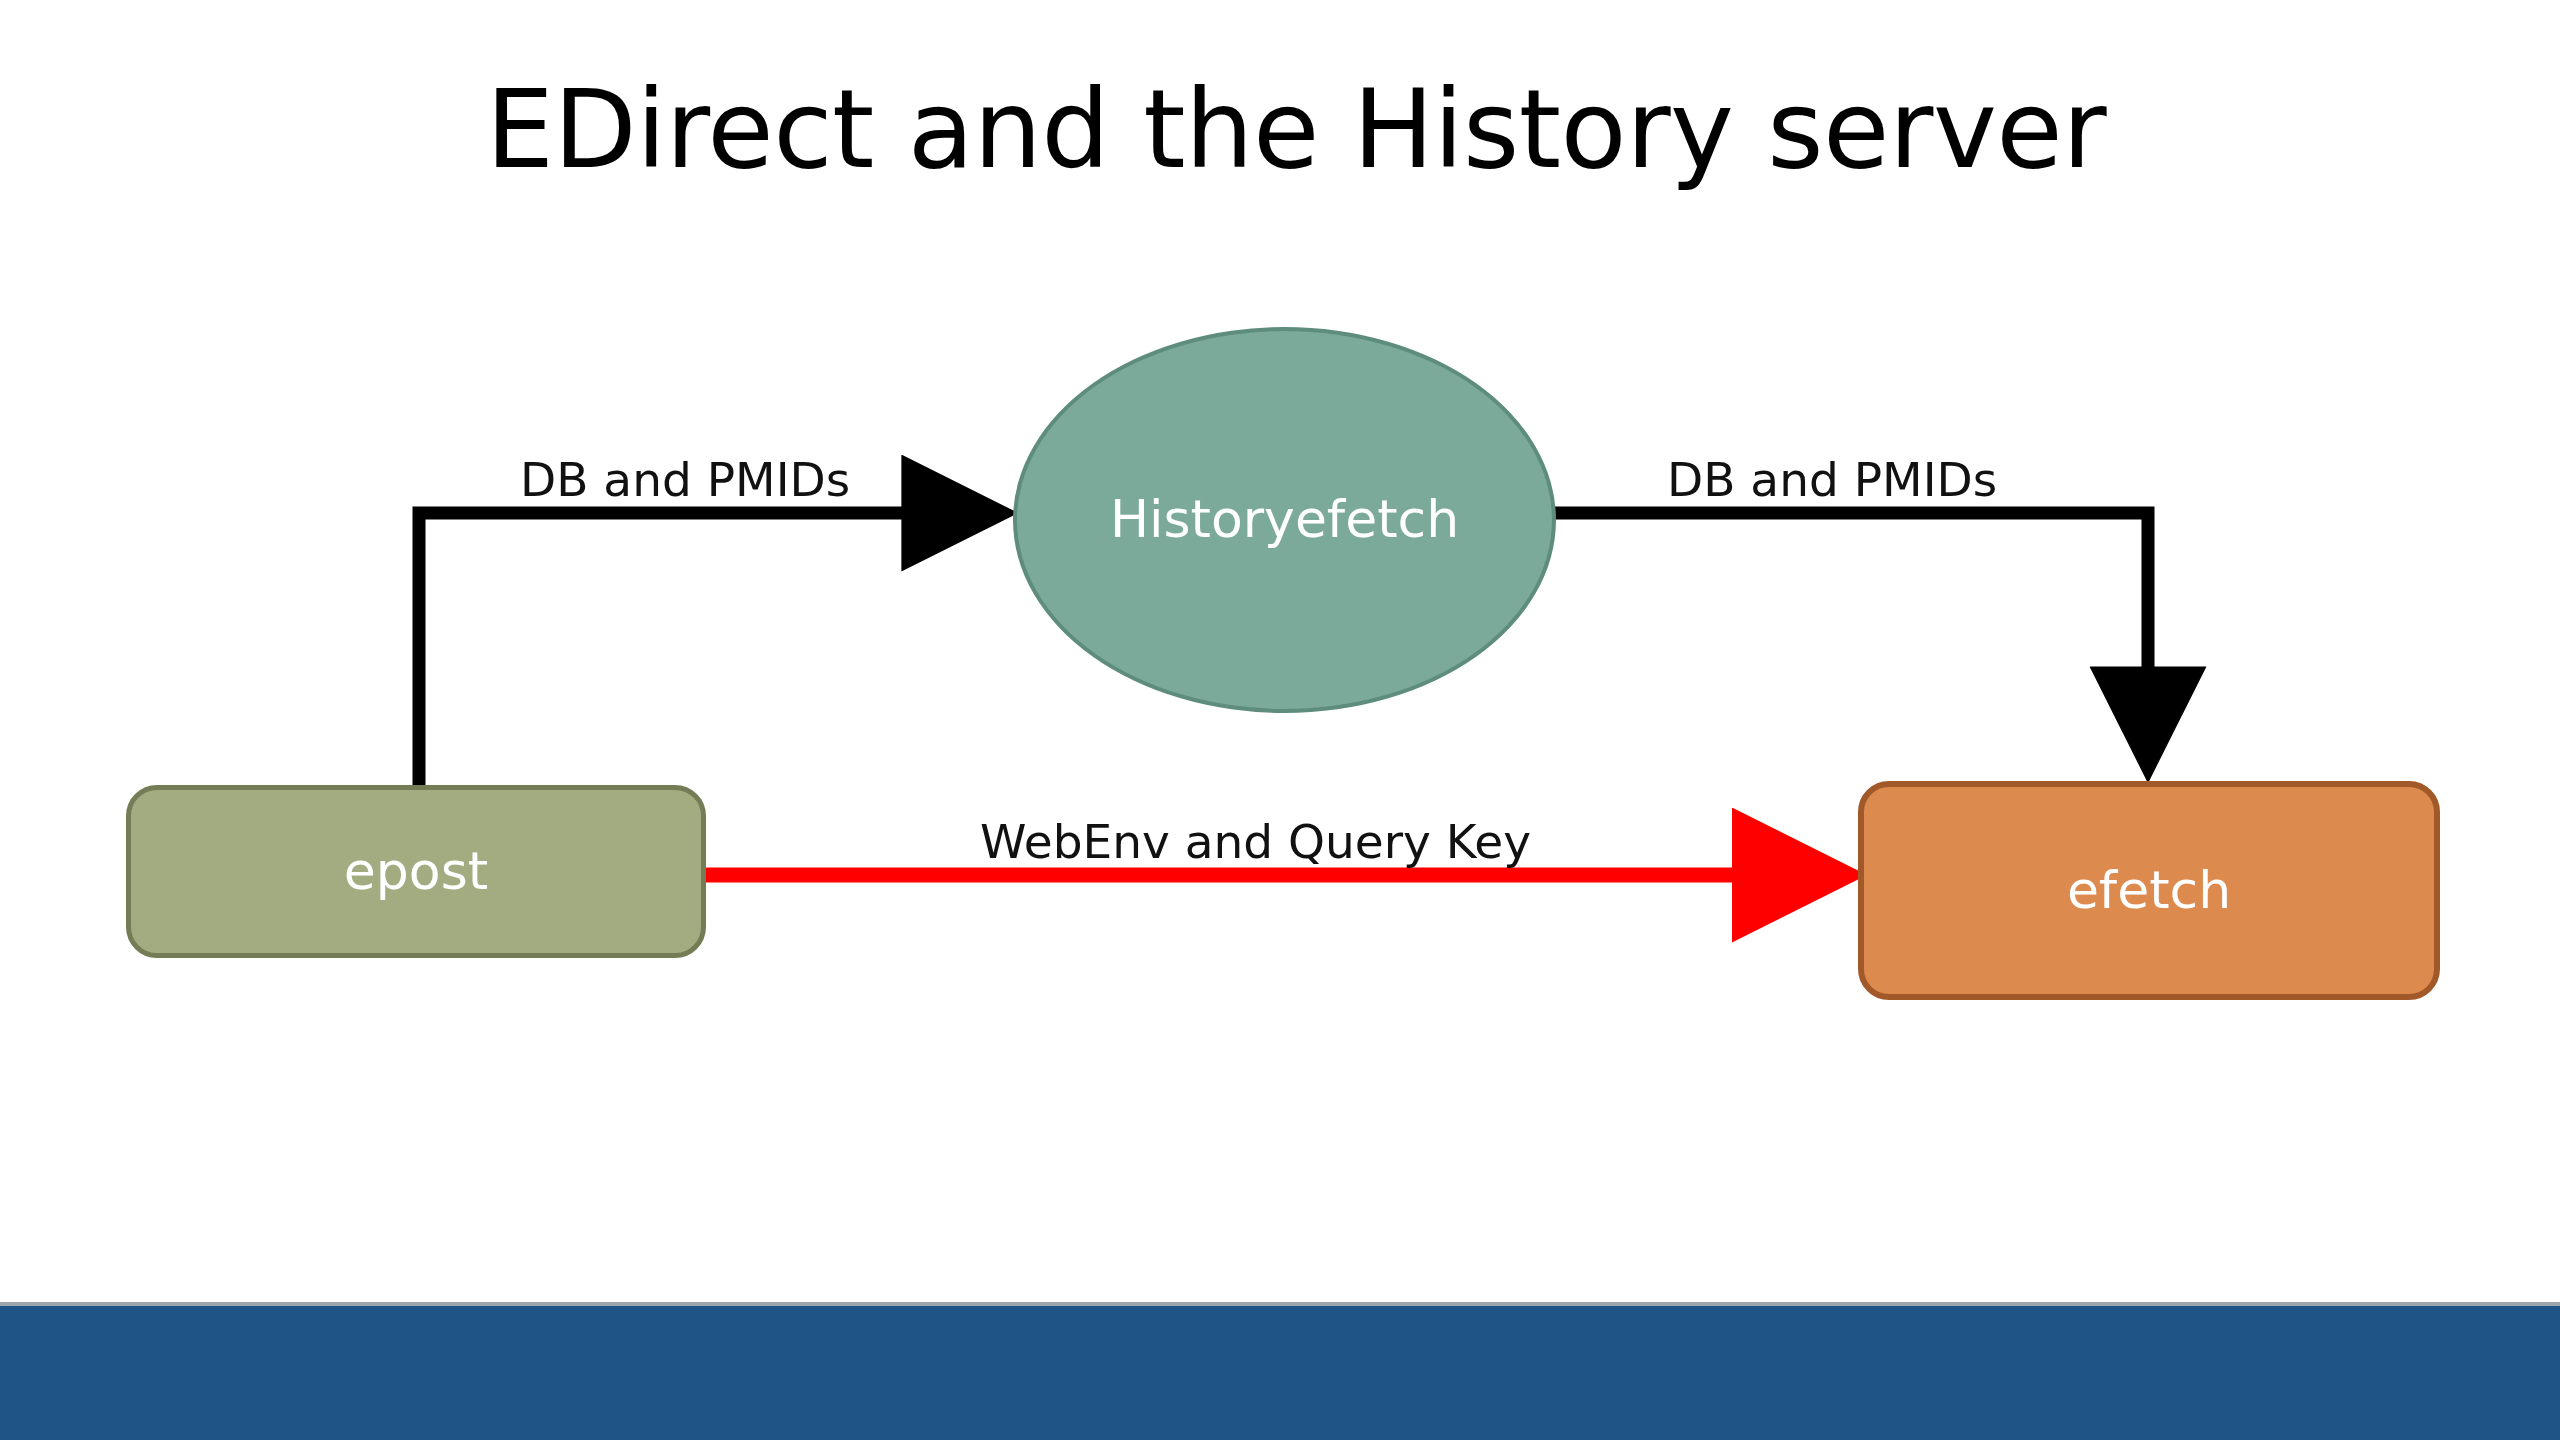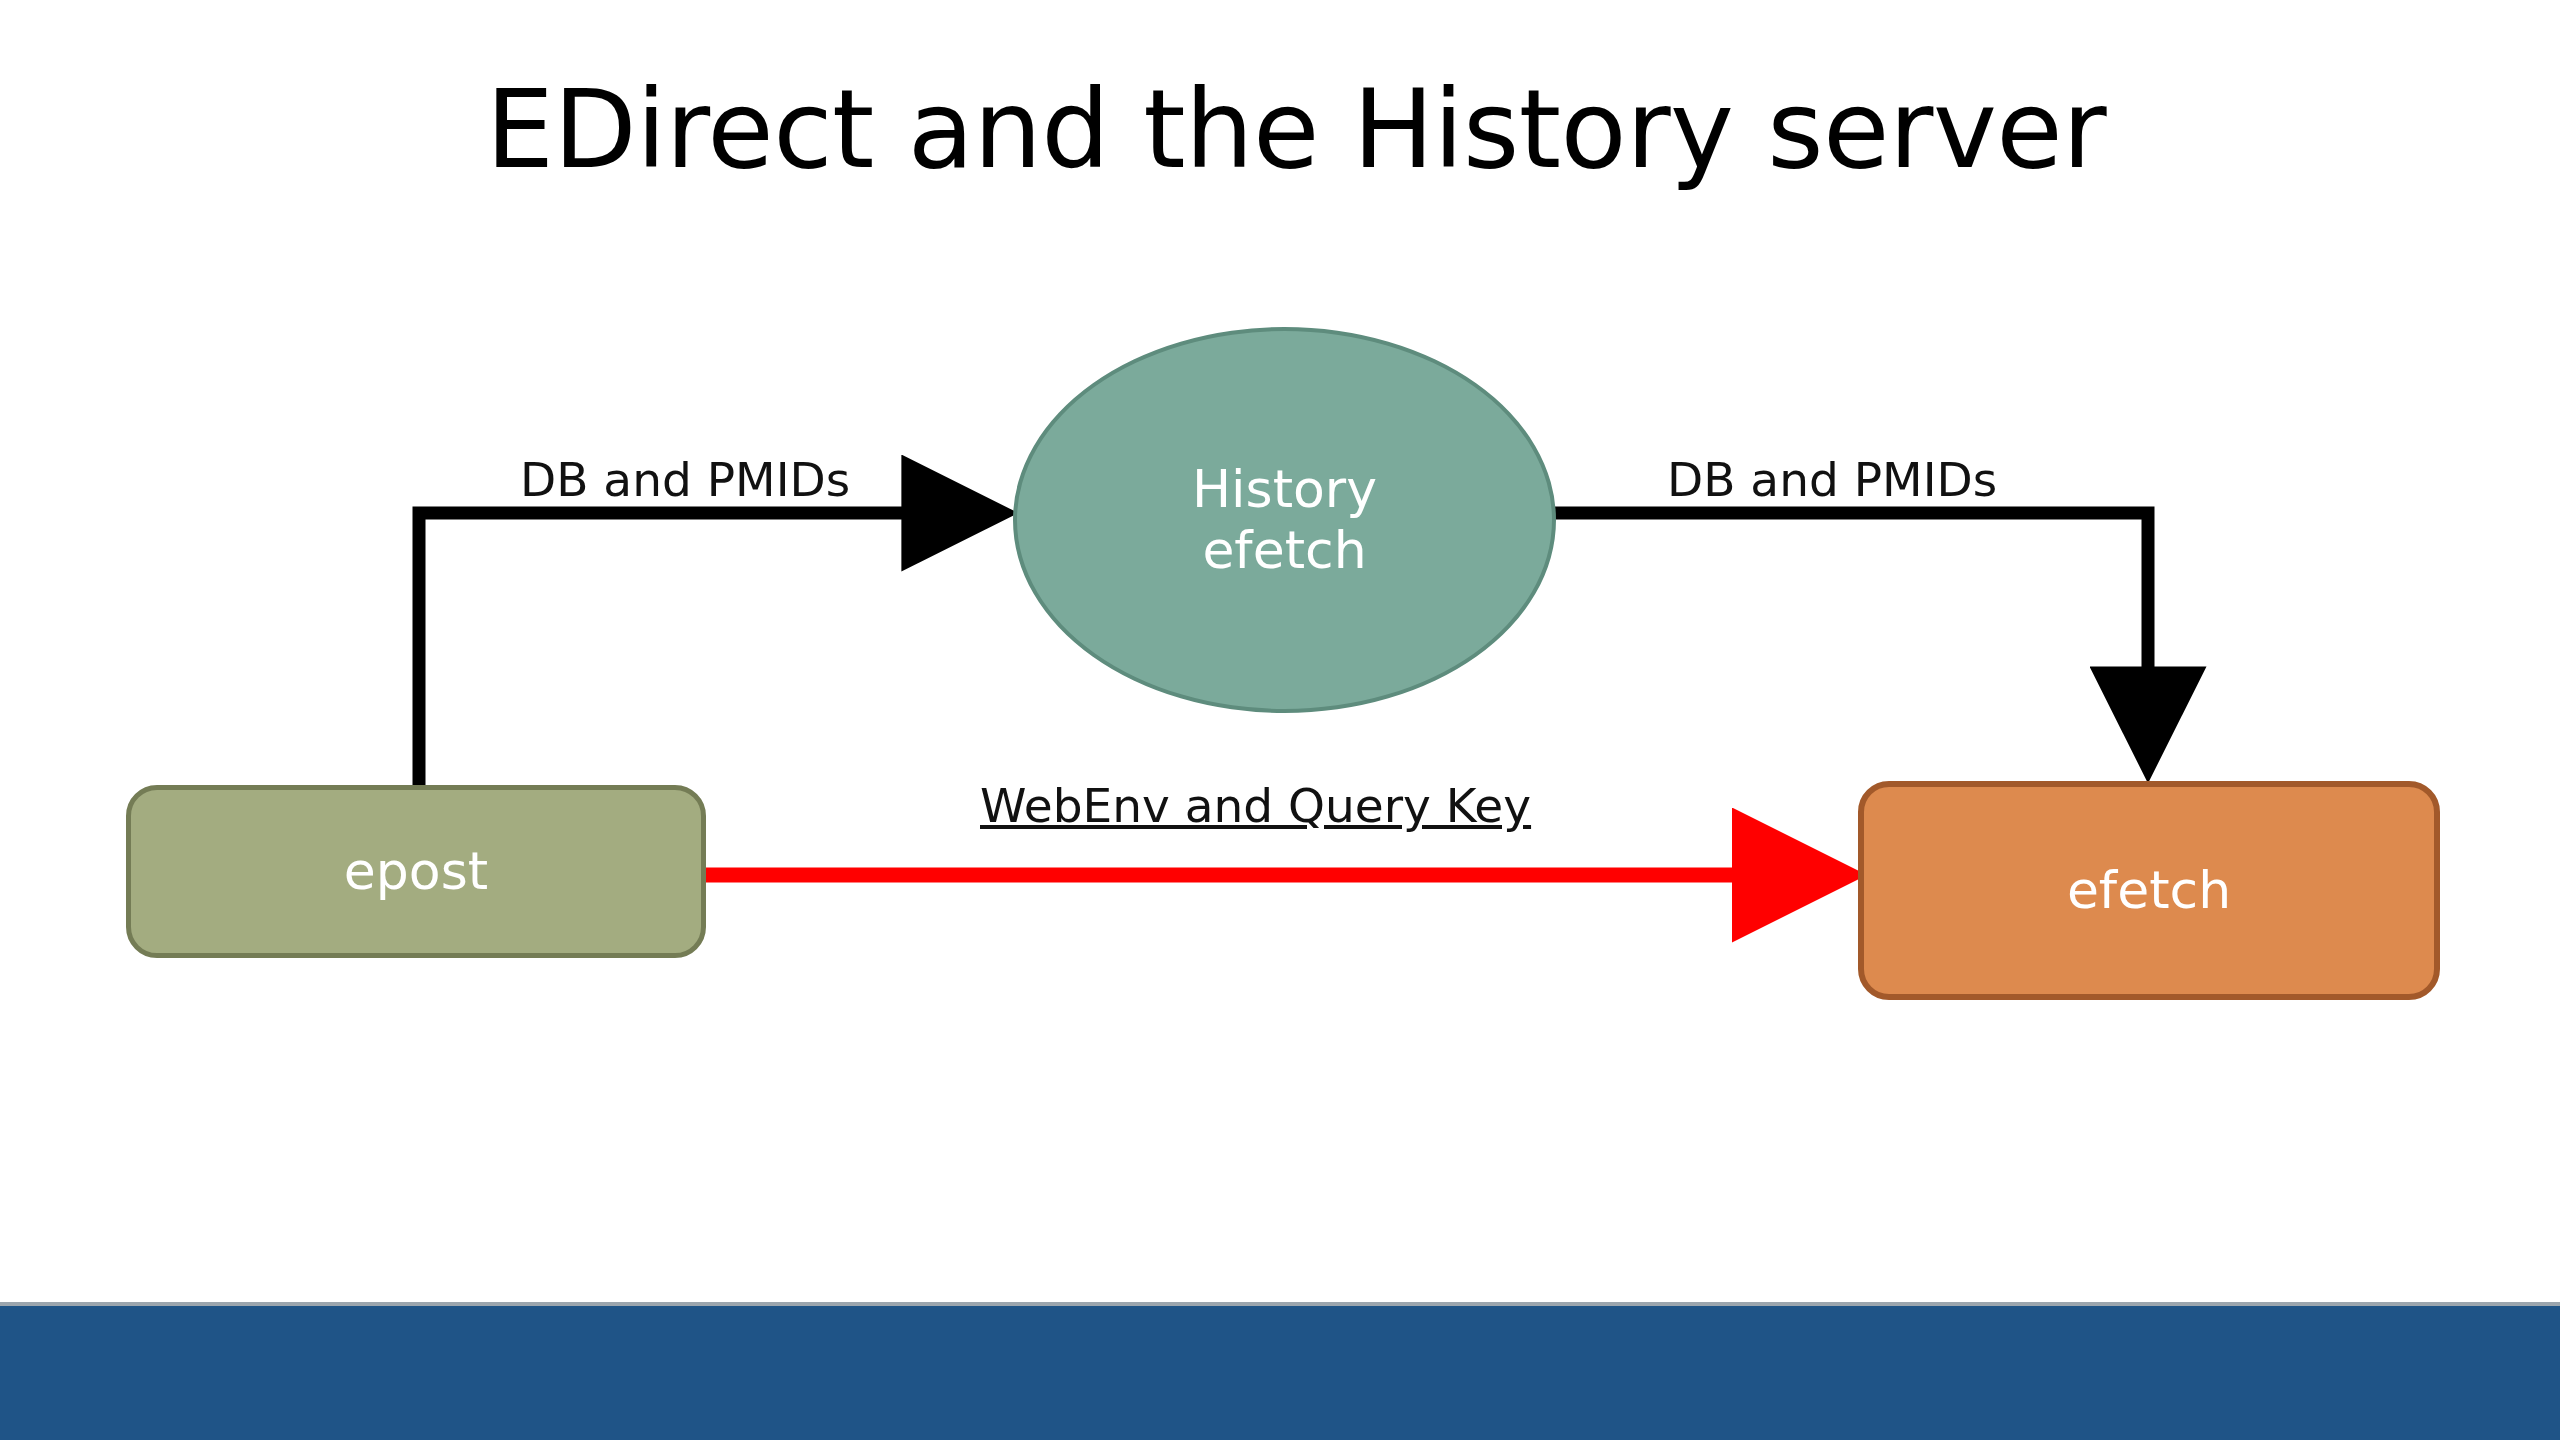--- a/index.html
+++ b/index.html
@@ -66,21 +66,21 @@
   }
 
   #node-history-server {
     left: 1013px;
     top: 327px;
     width: 543px;
     height: 386px;
     background: #7BAA9B;
     border: 4px solid #5E8C7D;
     border-radius: 50% / 50%;
-    flex-direction: column;
+    flex-direction: row;
   }
   #node-history-server .line {
     display: block;
   }
 
   #node-epost {
     left: 126px;
     top: 785px;
     width: 580px;
     height: 173px;
@@ -103,21 +103,21 @@
     font-family: "DejaVu Sans", "Liberation Sans", sans-serif;
     font-size: 47px;
     font-weight: 400;
     color: #111111;
     white-space: nowrap;
     text-align: center;
     margin-top: 24px;
   }
   #label-left-db   { left: 520px;  top: 428px; }
   #label-right-db  { left: 1667px; top: 428px; }
-  #label-webenv    { left: 980px;  top: 754px; text-decoration: underline; }
+  #label-webenv    { left: 980px;  top: 790px; }
 
   
   #footer-bar {
     position: absolute;
     left: 0;
     top: 1302px;
     width: 2560px;
     height: 138px;
     background: #1F5487;
     border-top: 4px solid #9BA5AD;

